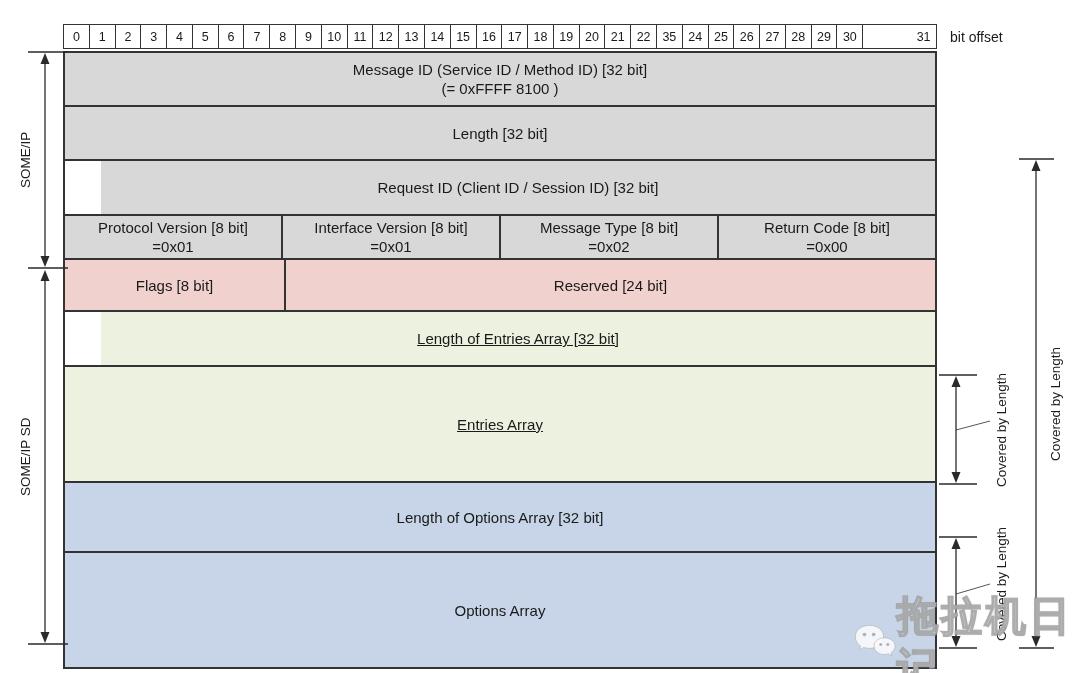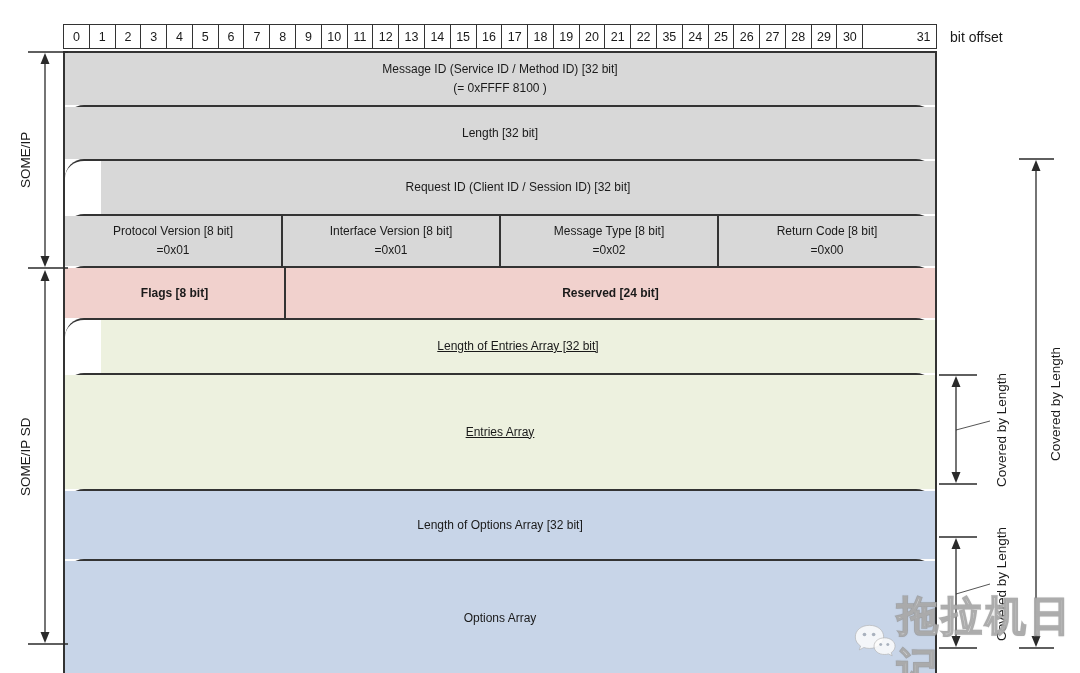--- a/index.html
+++ b/index.html
@@ -15,28 +15,28 @@
     display:flex; border:1.5px solid var(--c-grid); background:#fff;}
   .bit-cell{flex:1 1 0; display:flex; align-items:center; justify-content:center;
     font-size:12.5px; border-right:1.5px solid var(--c-grid); color:var(--c-text);}
   .bit-cell:last-child{border-right:none;margin-left:48px;}
   .bit-offset-label{position:absolute; left:950px; top:29px; font-size:14px;}
 
   
   .pkt-table{position:absolute; left:63px; top:51px; width:874px;
     border:2px solid var(--c-grid);}
   .pkt-row{display:flex; width:100%;}
-  .pkt-row + .pkt-row{border-top:2px solid var(--c-grid);border-radius:19px;}
+  .pkt-row + .pkt-row{border-top:2px solid var(--c-grid);}
   .pkt-cell{display:flex; flex-direction:column; justify-content:center;
-    font-size:12px; line-height:19px; text-align:center; padding:2px;}
+    font-size:15px; line-height:19px; text-align:center; padding:2px;}
   .pkt-cell + .pkt-cell{border-left:2px solid var(--c-grid);}
   .b32{flex:32 1 0;} .b24{flex:24 1 0;} .b8{flex:8 1 0;}
-  .bg-gray{background:var(--c-gray);} .bg-pink{background:var(--c-pink);font-weight:bold;}
+  .bg-gray{background:var(--c-gray);} .bg-pink{background:var(--c-pink);}
   .bg-green{background:var(--c-green);text-decoration:underline;} .bg-blue{background:var(--c-blue);}
-  .h52{height:52px;} .h54{height:54px;} .h55{height:55px;padding-left:36px;} .h56{height:52px;}
+  .h52{height:52px;} .h54{height:54px;} .h55{height:55px;padding-left:36px;} .h56{height:44px;}
   .h53{height:70px;} .h108{height:116px;}
 
   
   .vlabel{position:absolute; writing-mode:vertical-rl; transform:rotate(180deg);
     display:flex; align-items:center; justify-content:center;
     font-size:13.5px; white-space:nowrap; color:var(--c-text);}
   .lbl-someip{left:14px; top:52px; width:22px; height:216px;}
   .lbl-someip-sd{left:14px; top:270px; width:22px; height:374px;}
   .lbl-cov-entries{left:991px; top:355px; width:20px; height:150px;}
   .lbl-cov-options{left:991px; top:509px; width:20px; height:150px;}

